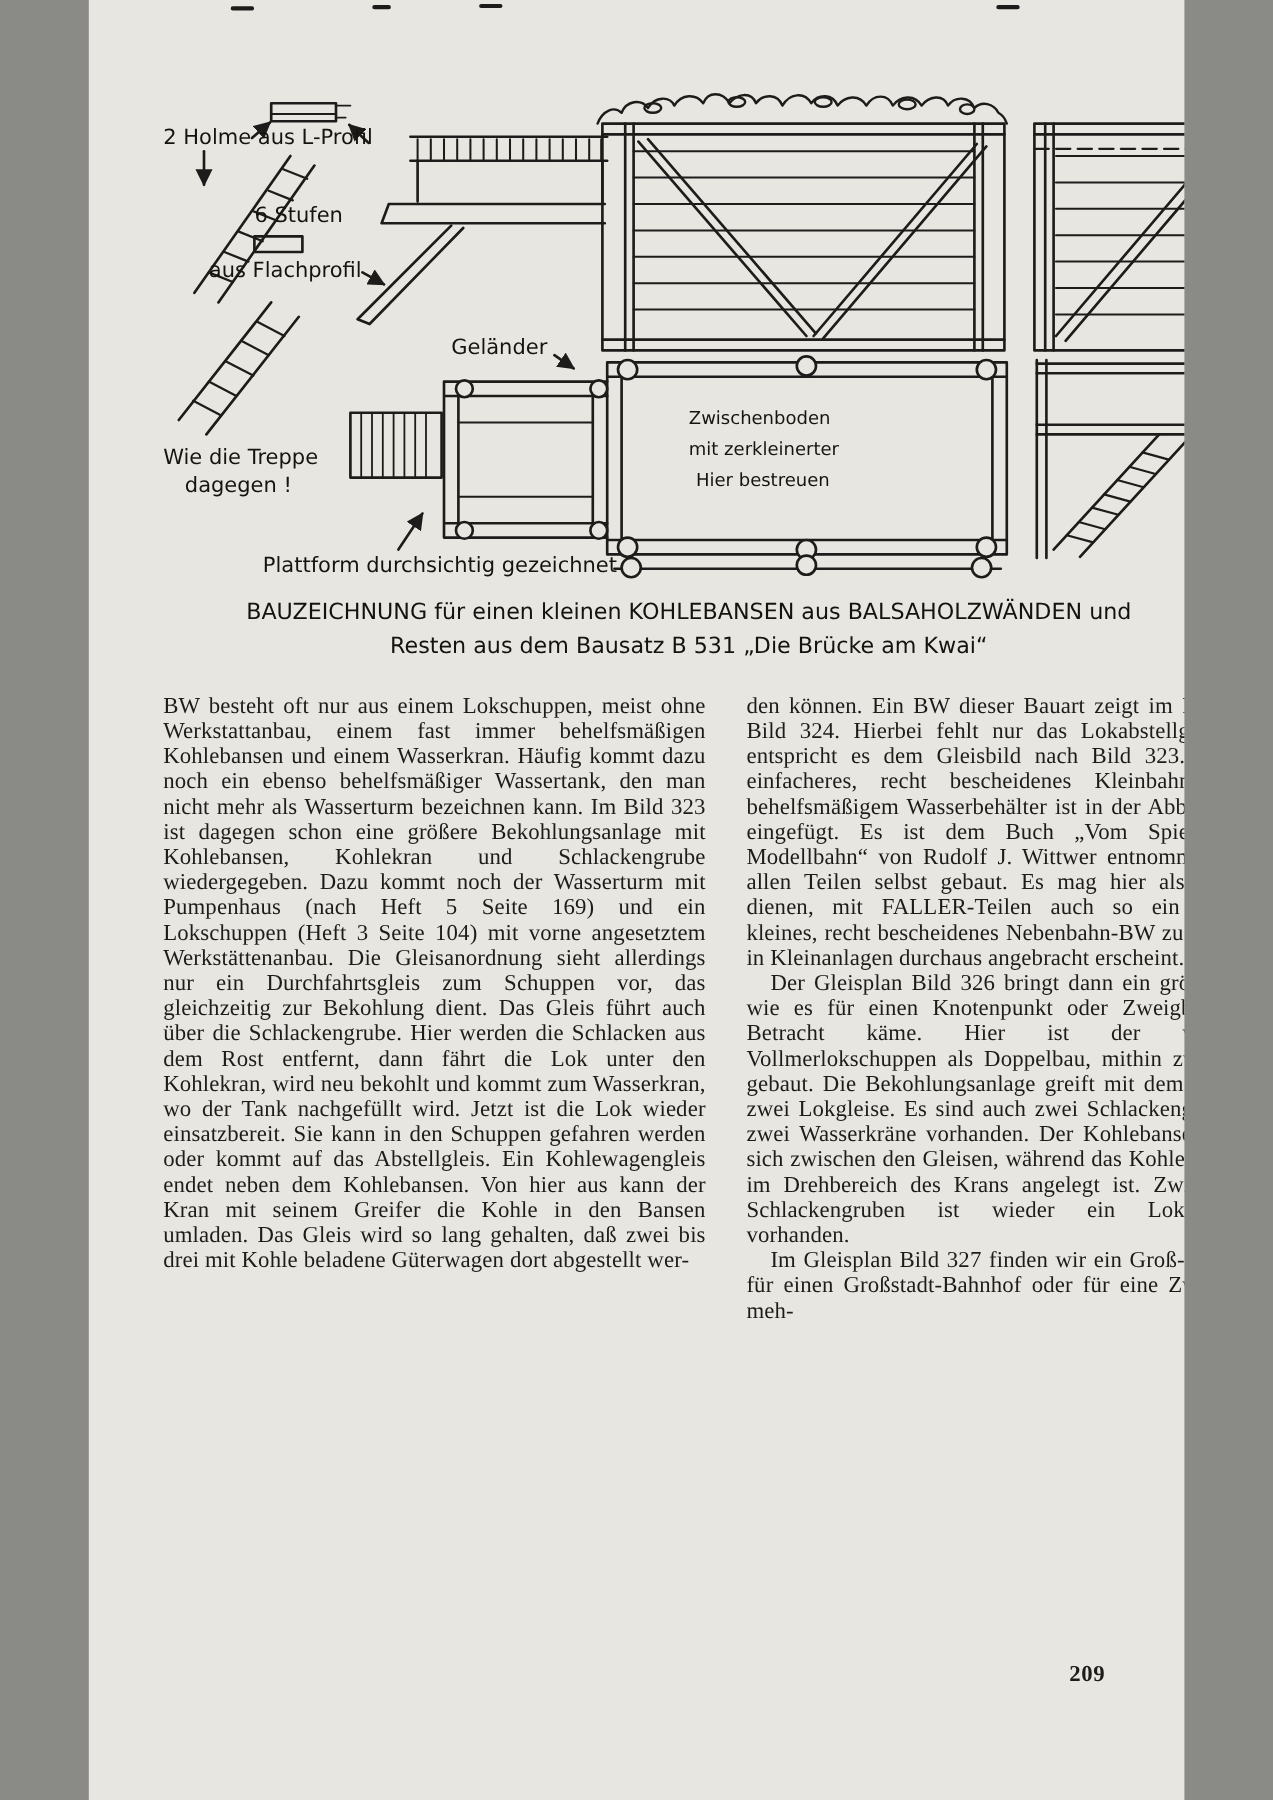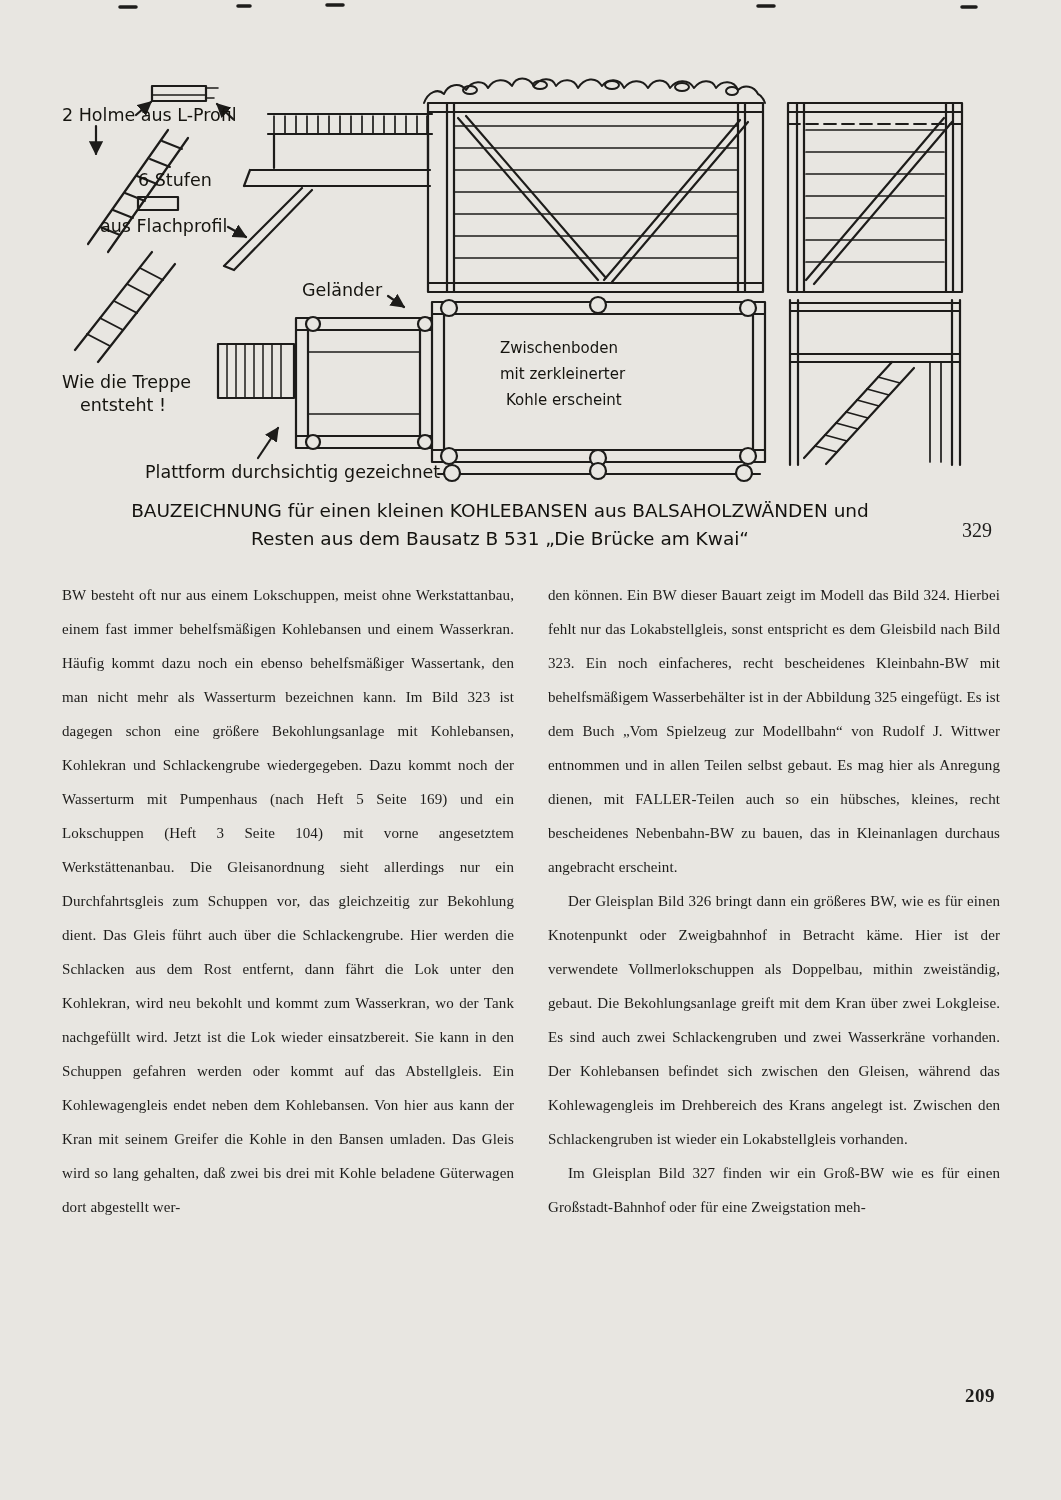--- a/index.html
+++ b/index.html
@@ -1,18 +1,18 @@
 <!DOCTYPE html>
 <html><head>
 <meta charset="utf-8">
 <style>
   html,body { margin:0; padding:0; background:#8a8a86; }
   .page {
     position:relative;
-    width:1061px; height:1500px;
+    width:913px; height:1500px;
     margin:0 auto;
     background:#e8e6e1;
     color:#1d1c1a;
     font-family:"Liberation Serif", serif;
     overflow:hidden;
   }
   svg.drawing {
     position:absolute; top:0; left:0;
     width:1061px; height:560px;
     display:block;
@@ -41,22 +41,22 @@
     margin-top:13px;
   }
   .columns {
     position:absolute; top:578px; left:62px;
     width:938px;
     display:flex; gap:34px;
   }
   .col {
     width:452px;
     text-align:justify;
-    font-size:15px;
-    line-height:34px;
+    font-size:19px;
+    line-height:21px;
     letter-spacing:0.1px;
   }
   .col p { margin:0; }
   .col p.indent { text-indent:20px; }
   .page-number {
     position:absolute; top:1385px; right:66px;
     font-size:19px; font-weight:bold;
     letter-spacing:0.5px;
   }
 </style>
@@ -171,26 +171,26 @@
       </g>
 
       <line x1="388" y1="296" x2="404" y2="307" marker-end="url(#arr)"></line>
     </g>
   </svg>
 
   <div class="fig-label" style="left:62px; top:105px;">2 Holme aus L-Profil</div>
   <div class="fig-label" style="left:138px; top:170px;text-align:right;">6 Stufen</div>
   <div class="fig-label" style="left:100px; top:216px;">aus Flachprofil</div>
   <div class="fig-label" style="left:62px; top:372px;">Wie die Treppe</div>
-  <div class="fig-label" style="left:80px; top:395px;">entsteht !</div>
+  <div class="fig-label" style="left:80px; top:395px;">dagegen !</div>
   <div class="fig-label" style="left:302px; top:280px;">Geländer</div>
   <div class="fig-label multiline" style="left:500px; top:335px; font-size:15px;">
     <div>Zwischenboden</div>
     <div>mit zerkleinerter</div>
-    <div style="padding-left:6px;">Kohle  erscheint</div>
+    <div style="padding-left:6px;">Hier  bestreuen</div>
   </div>
   <div class="fig-label" style="left:145px; top:462px;">Plattform durchsichtig gezeichnet</div>
 
   <div class="caption">
     <div>BAUZEICHNUNG für einen kleinen KOHLEBANSEN aus BALSAHOLZWÄNDEN und</div>
     <div>Resten aus dem Bausatz B 531 „Die Brücke am Kwai“</div>
   </div>
   <div class="fig-number">329</div>
 
   <div class="columns">

